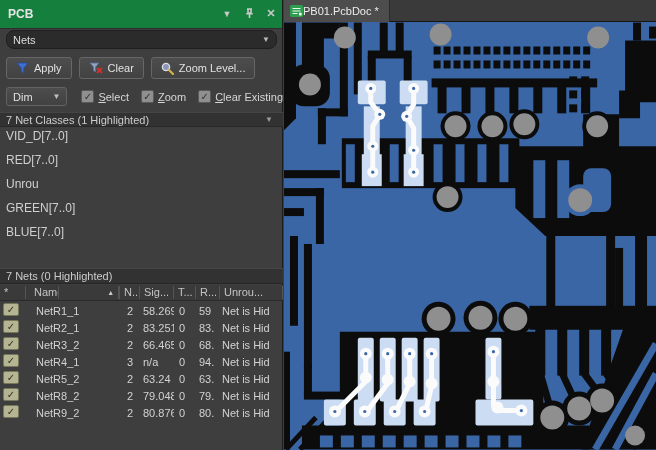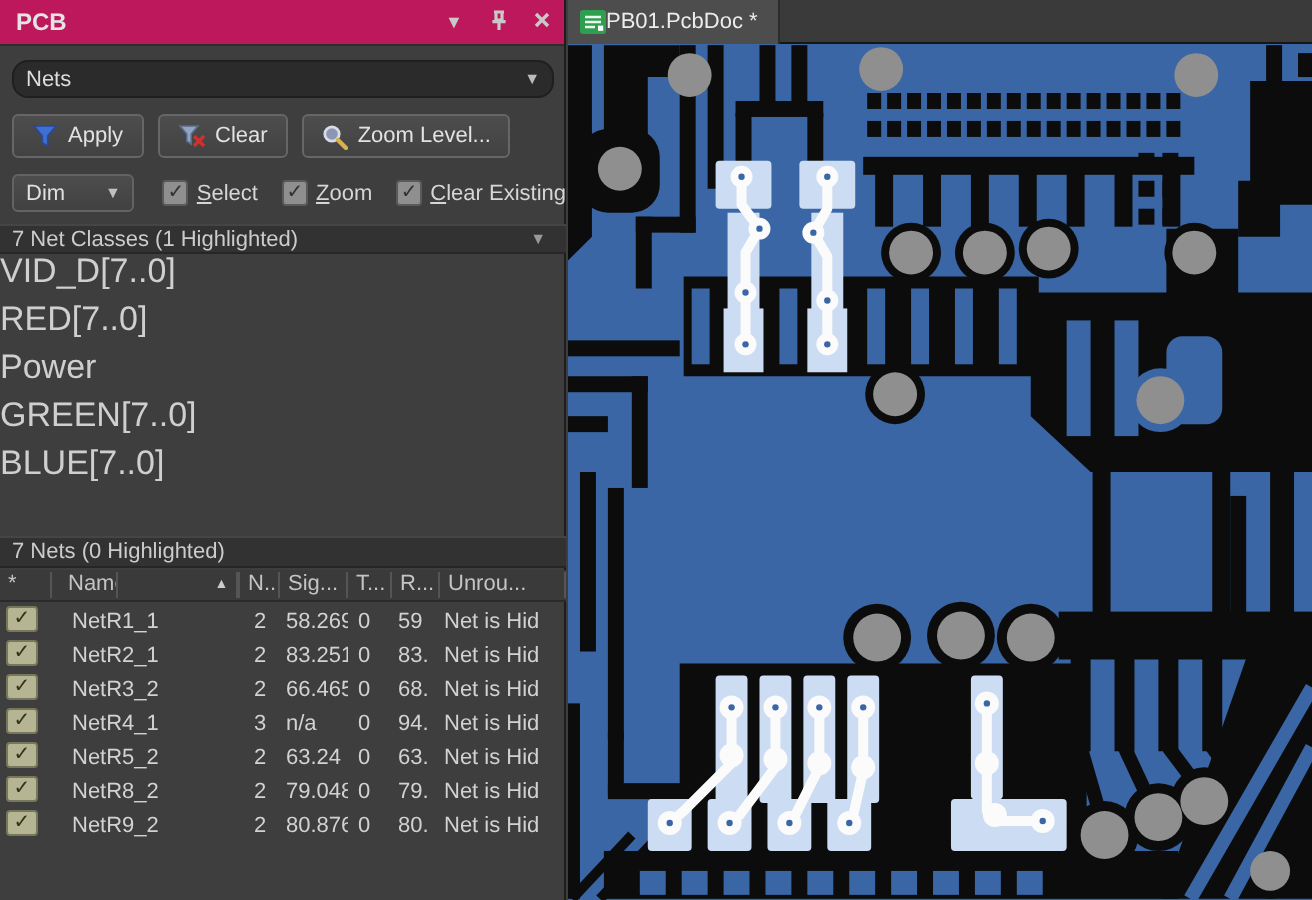--- a/index.html
+++ b/index.html
@@ -1,42 +1,42 @@
 <!DOCTYPE html>
 <html><head>
 <meta charset="utf-8">
 <style>
   html,body{margin:0;padding:0;background:#2b2b2b;}
   *{box-sizing:border-box;font-family:"Liberation Sans",sans-serif;}
   #screen{position:relative;width:656px;height:450px;overflow:hidden;background:#3e3e3e;}
 
   
   .panel{position:absolute;left:0;top:0;width:283px;height:450px;background:#3e3e3e;border-right:1px solid #1d1d1d;}
-  .titlebar{position:absolute;left:0;top:0;width:100%;height:23px;background:#be185d;display:flex;align-items:center;border-bottom:1px solid #2e2e2e;}
+  .titlebar{position:absolute;left:0;top:0;width:100%;height:29px;background:#15803d;display:flex;align-items:center;border-bottom:1px solid #2e2e2e;}
   .titlebar .ttl{font-size:12px;font-weight:bold;color:#e4e4e4;padding-left:8px;flex:1;}
   .titlebar .tic{width:22px;text-align:center;color:#c9c9c9;font-size:9px;cursor:default;}
   .combo{position:absolute;left:6px;top:30px;width:271px;height:19px;background:#2b2b2b;border:1px solid #1f1f1f;border-radius:8px;color:#dddddd;font-size:11px;display:flex;align-items:center;padding:0 6px;}
   .combo .arr{margin-left:auto;font-size:8px;color:#bbbbbb;}
   .btnrow{position:absolute;left:6px;top:57px;height:22px;display:flex;gap:7px;}
   .btn{height:22px;background:linear-gradient(#4d4d4d,#424242);border:1px solid #666666;border-radius:3px;color:#e2e2e2;font-size:11px;display:flex;align-items:center;gap:5px;padding:0 9px;cursor:default;}
   .btn svg{display:block;}
   .dimrow{position:absolute;left:6px;top:87px;width:277px;height:19px;display:flex;align-items:center;}
   .dimcombo{width:70px;height:19px;background:linear-gradient(#4d4d4d,#414141);border:1px solid #636363;border-radius:3px;color:#e0e0e0;font-size:11px;display:flex;align-items:center;padding:0 6px;}
   .dimcombo .arr{margin-left:auto;font-size:8px;color:#c0c0c0;}
   .cbgroup{display:flex;align-items:center;margin-left:14px;gap:12px;}
   .cb{display:flex;align-items:center;gap:4px;color:#d6d6d6;font-size:11px;white-space:nowrap;}
   .cbox{width:13px;height:13px;background:#8f8f8f;border:1px solid #5a5a5a;border-radius:2px;color:#333333;font-size:10px;line-height:12px;text-align:center;}
   .cbl{display:inline-block;}
   .cbl::first-letter{text-decoration:underline;}
   .sect{position:absolute;left:0;width:283px;background:#323232;border-top:1px solid #454545;border-bottom:1px solid #262626;color:#cccccc;font-size:11px;display:flex;align-items:center;padding:0 6px;}
   .sect .sarr{margin-left:auto;font-size:8px;color:#9a9a9a;padding-right:4px;}
   #sect-classes{top:112px;height:15px;}
   #sect-nets{top:268px;height:16px;}
   .classlist{position:absolute;left:0;top:128px;width:283px;}
-  .citem{height:24px;line-height:16px;font-size:17px;color:#cfcfcf;padding-left:0;cursor:default;}
+  .citem{height:24px;line-height:16px;font-size:12px;color:#cfcfcf;padding-left:6px;cursor:default;}
   .citem.state-selected{background:#9d9d9d;color:#1f1f1f;}
   .citem.state-dim{color:#8f8f8f;}
   
   .tgrid{display:grid;grid-template-columns:26px 94px 20px 34px 22px 24px 1fr;align-items:center;}
   .thead{position:absolute;left:0;top:285px;width:283px;height:16px;background:#3a3a3a;border-bottom:1px solid #2a2a2a;color:#c4c4c4;font-size:11px;}
   .thead span{padding-left:4px;border-right:1px solid #555555;height:13px;line-height:13px;overflow:hidden;white-space:nowrap;}
   .thead .h-name{display:flex;align-items:center;gap:44px;}
   .thead .sort{margin-left:auto;font-size:7px;color:#cccccc;padding-right:5px;}
   .tbody{position:absolute;left:0;top:302px;width:283px;}
   .trow{height:17px;font-size:11px;color:#d2d2d2;cursor:default;}
@@ -135,21 +135,21 @@
     </div>
 
     <div class="sect" id="sect-classes">
       <span>7 Net Classes (1 Highlighted)</span>
       <span class="sarr">▼</span>
     </div>
 
     <div class="classlist">
       <div class="citem state-normal">VID_D[7..0]</div>
       <div class="citem state-normal">RED[7..0]</div>
-      <div class="citem state-normal">Power</div>
+      <div class="citem state-normal">Unrou</div>
       <div class="citem state-normal">GREEN[7..0]</div>
       <div class="citem state-normal">BLUE[7..0]</div>
     </div>
 
     <div class="sect" id="sect-nets">
       <span>7 Nets (0 Highlighted)</span>
     </div>
 
     <div class="thead tgrid">
       <span>*</span>

